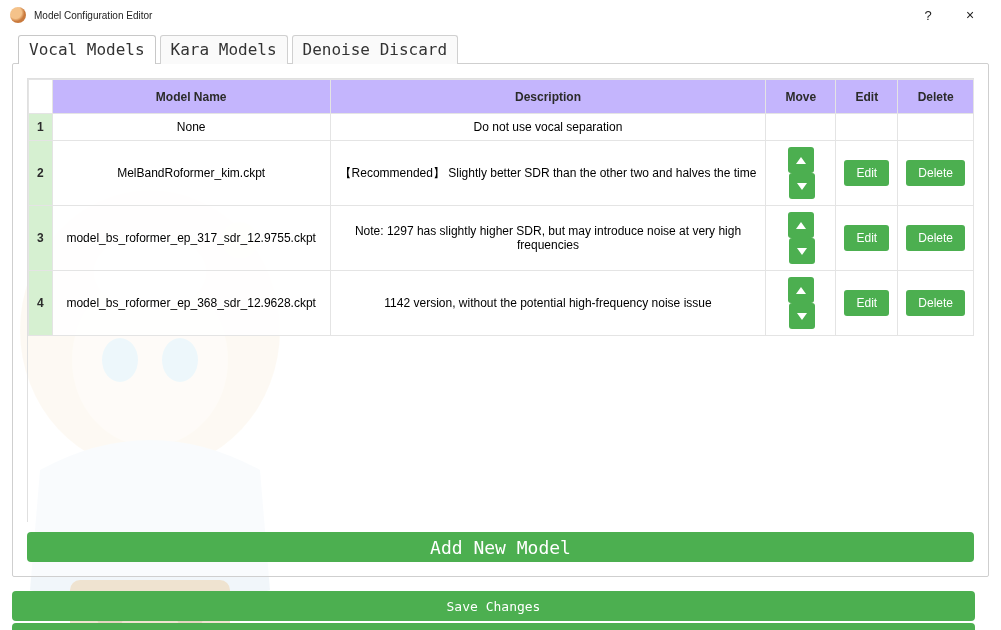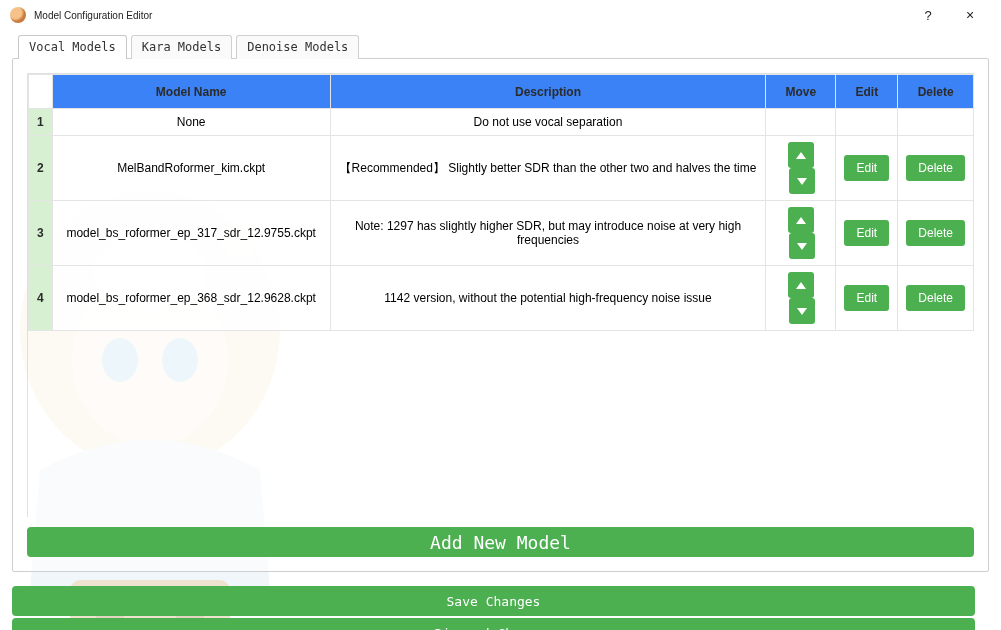--- a/index.html
+++ b/index.html
@@ -51,21 +51,21 @@
       z-index: 1;
       padding: 4px 12px 0 12px;
     }
     .tabs {
       display: flex;
       gap: 4px;
       padding-left: 6px;
     }
     .tab {
       font-family: "SimSun", "NSimSun", monospace;
-      font-size: 12px;
+      font-size: 16px;
       padding: 4px 10px 5px 10px;
       border: 1px solid #d0d0d0;
       border-bottom: none;
       border-radius: 3px 3px 0 0;
       background: #fafafa;
       color: #333;
       cursor: pointer;
       position: relative;
       top: 1px;
     }
@@ -96,21 +96,21 @@
       border-collapse: collapse;
     }
     th, td {
       border: 1px solid #e4e4e4;
       padding: 6px 8px;
       font-size: 12px;
       text-align: center;
       vertical-align: middle;
     }
     thead th {
-      background: #3b82f6;
+      background: #c4b5fd;
       color: #2b2b2b;
       font-weight: 700;
       text-align: center;
       height: 34px;
     }
     thead th.corner {
       background: #ffffff;
       width: 22px;
     }
     tbody th.rownum {
@@ -192,21 +192,21 @@
   <div class="title">Model Configuration Editor</div>
   <div class="spacer"></div>
   <div class="winbtn help">?</div>
   <div class="winbtn">×</div>
 </div>
 
 <div class="content">
   <div class="tabs">
     <div class="tab active">Vocal Models</div>
     <div class="tab">Kara Models</div>
-    <div class="tab">Denoise Models</div>
+    <div class="tab">Denoise Discard</div>
   </div>
 
   <div class="panel">
     <div class="table-wrap">
       <table>
         <thead>
           <tr>
             <th class="corner"></th>
             <th>Model Name</th>
             <th>Description</th>

